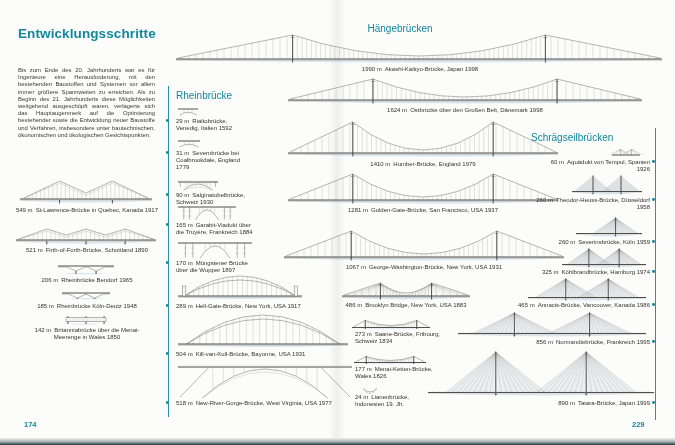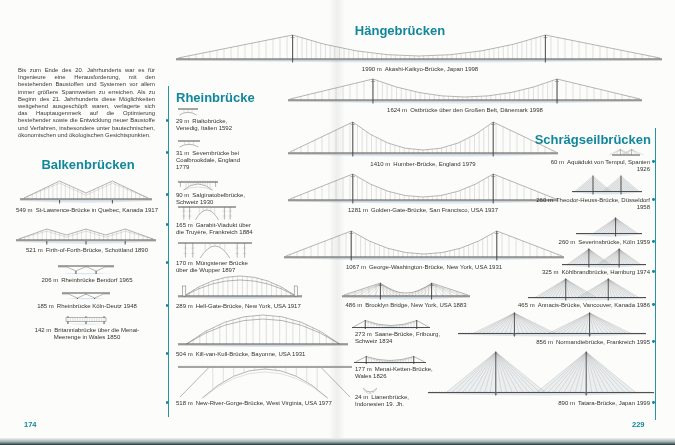--- a/index.html
+++ b/index.html
@@ -3,22 +3,22 @@
 <meta charset="utf-8">
 <style>
   :root{ --acc:#11879c; }
   html,body{margin:0;padding:0;background:#ffffff;}
   .spread{position:relative;width:675px;height:445px;background:#fcfcfa;overflow:hidden;
           font-family:"Liberation Sans",sans-serif;}
   .title{position:absolute;left:18px;top:26px;width:160px;font-size:13.5px;font-weight:700;
          color:var(--acc);line-height:1.25;letter-spacing:.1px;}
   .intro{position:absolute;left:18px;top:67px;width:137px;font-size:5.9px;line-height:1.22;
          text-align:justify;color:#3a3a3a;}
-  .h2{position:absolute;font-size:13px;font-weight:700;color:var(--acc);}
-  .h2.c{text-align:center;} .h2.r{text-align:right;}
+  .h2{position:absolute;font-size:10px;font-weight:400;color:var(--acc);}
+  .h2.c{text-align:center;} .h2.r{text-align:left;}
   .pn{position:absolute;font-size:7.5px;font-weight:700;color:var(--acc);}
   .vline{position:absolute;width:1.1px;background:var(--acc);opacity:.9;}
   .dot{position:absolute;width:2.8px;height:2.8px;border-radius:50%;background:var(--acc);}
   .cap{position:absolute;font-size:6px;line-height:1.18;color:#333;}
   .cap.c{text-align:center;} .cap.r{text-align:right;}
   .cap .m{margin-right:3px;}
   .fig{position:absolute;}
   .fig svg{display:block;overflow:visible;}
   .t{stroke:#6e6e6e;stroke-width:.5;fill:none;}
   .d{stroke:#3c3c3c;stroke-width:.9;fill:none;}
@@ -29,25 +29,24 @@
   .gutter{position:absolute;left:329px;top:0;width:16px;height:445px;pointer-events:none;
           background:linear-gradient(90deg,rgba(0,0,0,0),rgba(110,125,130,.10) 50%,rgba(0,0,0,0));}
   .bottom-shade{position:absolute;left:0;bottom:0;width:675px;height:7px;
           background:linear-gradient(to bottom,#f2f2f0 0%,#9fb0b0 55%,#233537 100%);}
 </style>
 </head>
 <body>
 
 <div class="spread">
 
-  <div class="title"><br></div>
+  <div class="title"><span>Entwicklungsschritte</span><br></div>
 
   <div class="intro">Bis zum Ende des 20. Jahrhunderts war es für Ingenieure eine Herausforderung, mit den bestehenden Baustoffen und Systemen vor allem immer größere Spannweiten zu erreichen. Als zu Beginn des 21. Jahrhunderts diese Möglichkeiten weitgehend ausgeschöpft waren, verlagerte sich das Hauptaugenmerk auf die Optimierung bestehender sowie die Entwicklung neuer Baustoffe und Verfahren, insbesondere unter bautechnischen, ökonomischen und ökologischen Gesichtspunkten.</div>
 
-  <div class="h2 c" style="left:14px;top:157px;width:148px">Balkenbrücken</div>
   <div class="h2" style="left:176px;top:90px">Rheinbrücke</div>
   <div class="h2 c" style="left:300px;top:23px;width:200px">Hängebrücken</div>
   <div class="h2 r" style="left:531px;top:132px;width:120px">Schrägseilbrücken</div>
 
   <div class="vline" style="left:168px;top:86px;height:331px"></div>
   <div class="vline" style="left:655px;top:128px;height:292px"></div>
 
   <div id="figures">
       <div class="fig" style="left: 20px; top: 178px; width: 132px; height: 27px;">
         <svg viewBox="0 0 132 27" width="132" height="27">

